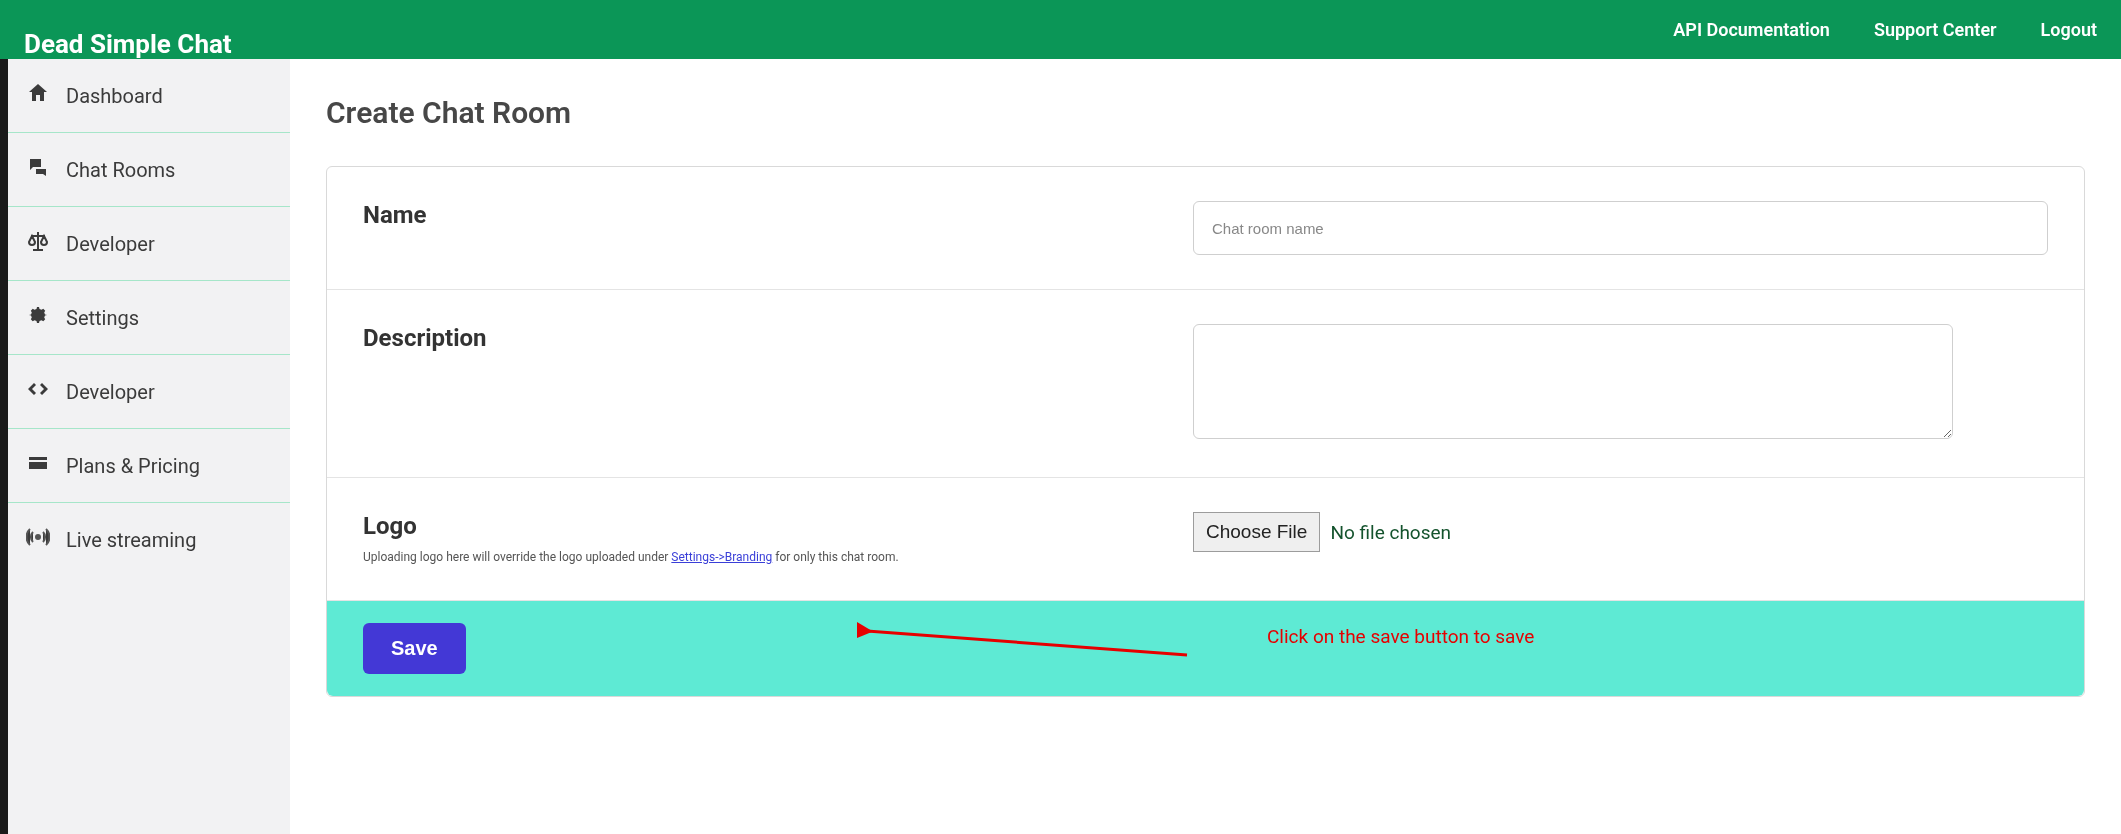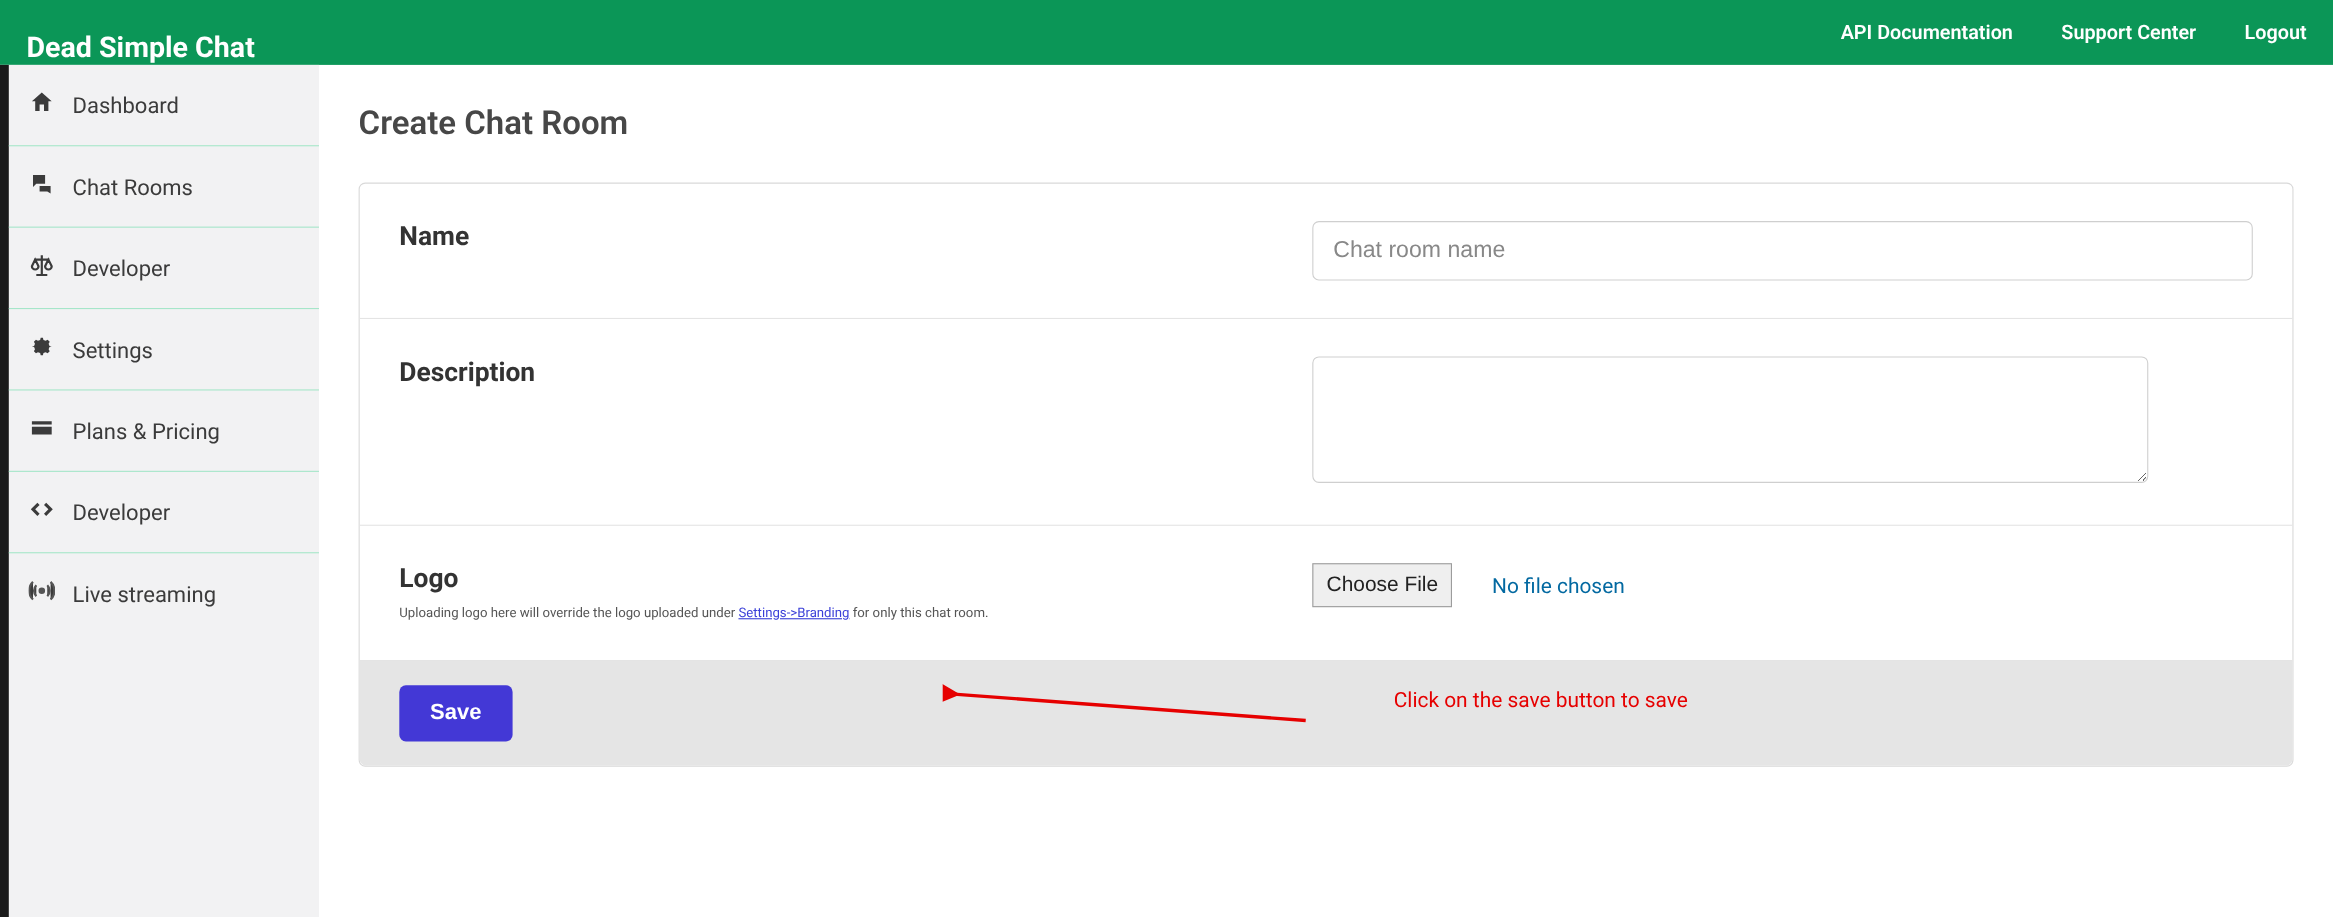--- a/index.html
+++ b/index.html
@@ -102,21 +102,21 @@
   }
   .form-input-col {
     flex: 1;
   }
   .text-input {
     width: 100%;
     height: 54px;
     border: 1px solid #cfcfcf;
     border-radius: 6px;
     padding: 16px 18px;
-    font-size: 21px;
+    font-size: 15px;
     color: #8b5cf6;
   }
   .text-input::placeholder { color: #888; }
   .textarea-input {
     width: 760px;
     height: 115px;
     border: 1px solid #cfcfcf;
     border-radius: 6px;
     padding: 12px 18px;
     font-size: 18px;
@@ -130,25 +130,24 @@
   .choose-file-btn {
     background: #efefef;
     border: 1px solid #9c9c9c;
     padding: 8px 12px;
     font-size: 19px;
     color: #222;
     cursor: pointer;
   }
   .file-status {
     font-size: 19px;
-    color: #0369a1;
-    margin-left: 26px;
+    color: #14532d;
   }
   .panel-footer {
-    background: #e5e5e5;
+    background: #5eead4;
     padding: 22px 36px;
     position: relative;
     border-radius: 0 0 6px 6px;
   }
   .save-btn {
     background: #4338d6;
     color: #fff;
     font-size: 20px;
     font-weight: 600;
     border: none;
@@ -216,33 +215,33 @@
         <svg viewBox="0 0 24 24">
             <path d="M12 8a4 4 0 100 8 4 4 0 000-8zm9 4l-2-.5-.8-2 1-1.8-1.9-1.9-1.8 1-2-.8L13 4h-2l-.5 2-2 .8-1.8-1L4.8 7.7l1 1.8-.8 2L3 12l2 .5.8 2-1 1.8 1.9 1.9 1.8-1 2 .8.5 2h2l.5-2 2-.8 1.8 1 1.9-1.9-1-1.8.8-2 2-.5z"></path>
           </svg>
       </span>
       <span>Settings</span>
     </div>
 
     <div class="sidebar-item">
       <span>
         <svg viewBox="0 0 24 24">
+            <path d="M8 6l-6 6 6 6 2-2-4-4 4-4-2-2zm8 0l-2 2 4 4-4 4 2 2 6-6-6-6z"></path>
+          </svg>
+      </span>
+      <span>Developer</span>
+    </div>
+
+    <div class="sidebar-item">
+      <span>
+        <svg viewBox="0 0 24 24">
             <path d="M3 6h18v3H3V6zm0 5h18v7H3v-7zm2 3h5v2H5v-2z"></path>
           </svg>
       </span>
       <span>Plans &amp; Pricing</span>
-    </div>
-
-    <div class="sidebar-item">
-      <span>
-        <svg viewBox="0 0 24 24">
-            <path d="M8 6l-6 6 6 6 2-2-4-4 4-4-2-2zm8 0l-2 2 4 4-4 4 2 2 6-6-6-6z"></path>
-          </svg>
-      </span>
-      <span>Developer</span>
     </div>
 
     <div class="sidebar-item">
       <span>
         <svg viewBox="0 0 24 24" fill="none" stroke="#555" stroke-width="2">
             <circle cx="12" cy="12" r="2" fill="#555"></circle>
             <path d="M7 7a7 7 0 000 10M17 7a7 7 0 010 10M4 4a11 11 0 000 16M20 4a11 11 0 010 16"></path>
           </svg>
       </span>
       <span>Live streaming</span>

